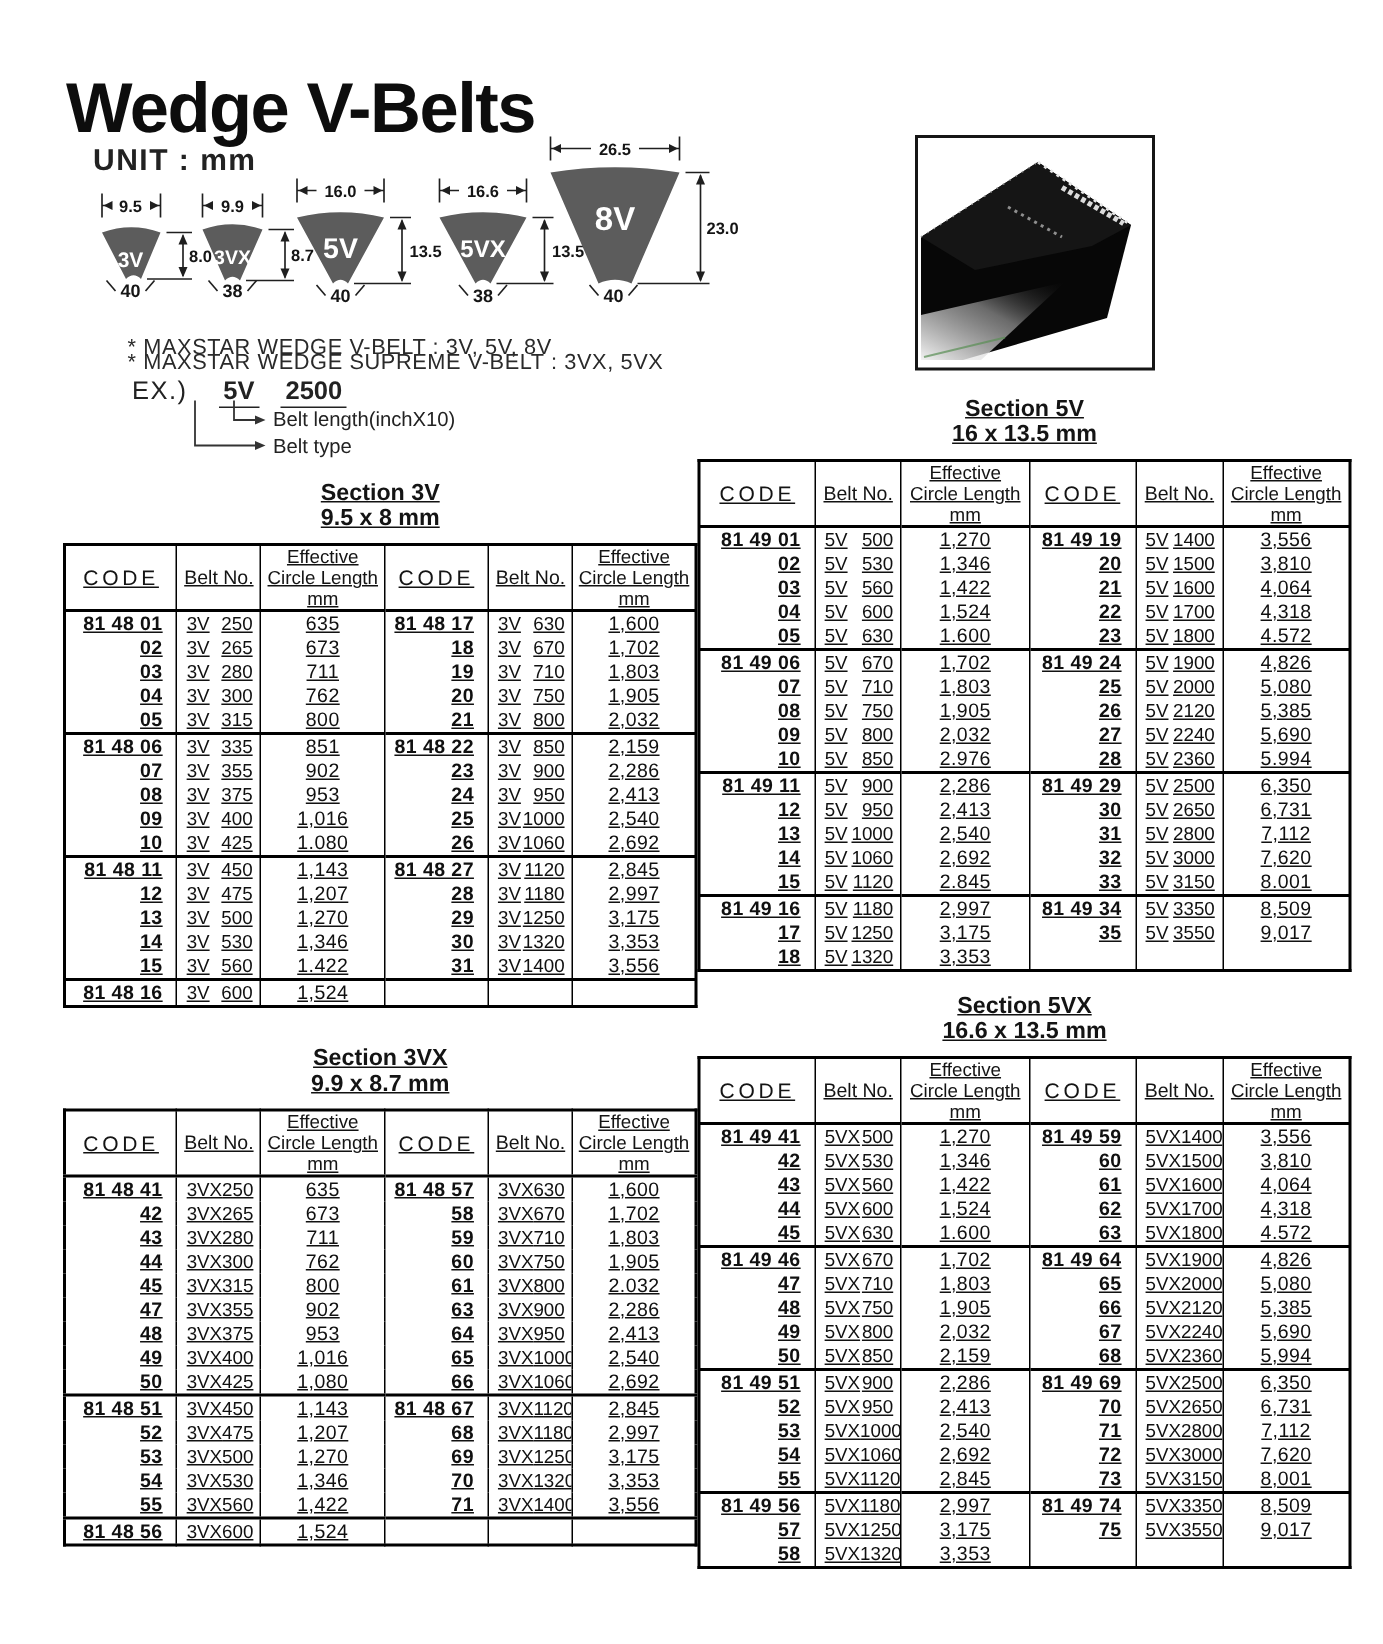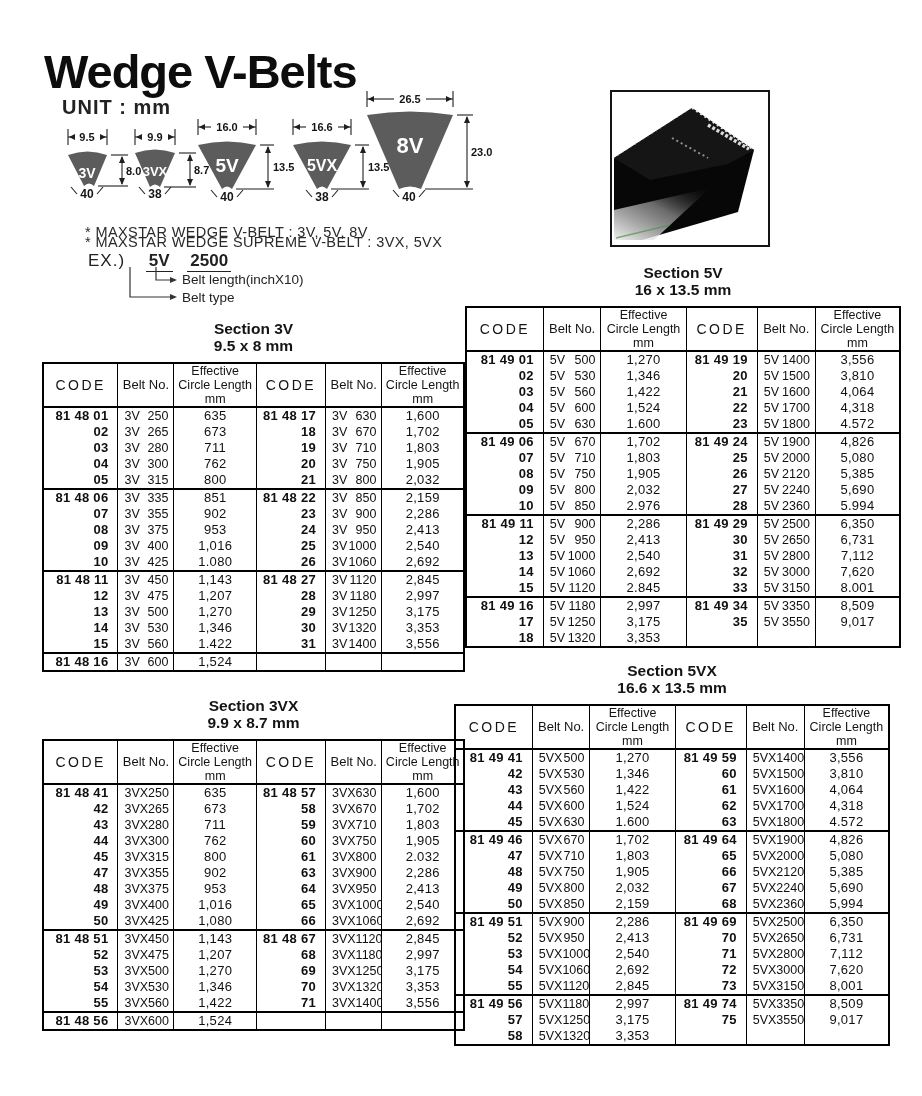--- a/index.html
+++ b/index.html
@@ -21,25 +21,25 @@
   #example-row .pre{margin-right:16px;letter-spacing:1px;}
   #example-row .u{font-weight:700;border-bottom:1.5px solid #222;padding:0 3px 1px 3px;margin-right:10px;}
   #example-lines{left:122px;top:266px;width:70px;height:42px;}
   .ex-label{font-size:13.5px;color:#222;white-space:nowrap;}
   #belt-length-label{left:182px;top:272px;}
   #belt-type-label{left:182px;top:290px;}
   #belt-photo{
     left:610px;top:90px;width:160px;height:157px;border:2px solid #151515;
     background:#fff;box-sizing:border-box;
   }
-  .tblwrap{box-sizing:border-box;}
+  .tblwrap{box-sizing:border-box;text-decoration:underline;}
   #t0{left:42px;top:320px;width:423px;}
   #t1{left:465px;top:264px;width:436px;}
   #t2{left:42px;top:697px;width:423px;}
-  #t3{left:454px;top:662px;width:436px;}
+  #t3{left:465px;top:662px;width:436px;}
   .tbl-title{text-align:center;font-weight:700;font-size:15.5px;line-height:17px;color:#141414;}
   .tbl-title + table{margin-top:8px;}
   table{width:100%;border-collapse:collapse;table-layout:fixed;border:2px solid #000;}
   th{
     font-weight:400;font-size:13px;line-height:14px;color:#141414;
     border:1px solid #000;border-bottom:2px solid #000;height:42px;padding:0 1px;
   }
   th.code-h{font-size:14px;letter-spacing:2.5px;}
   th.ecl-h{font-size:12.5px;}
   td{

